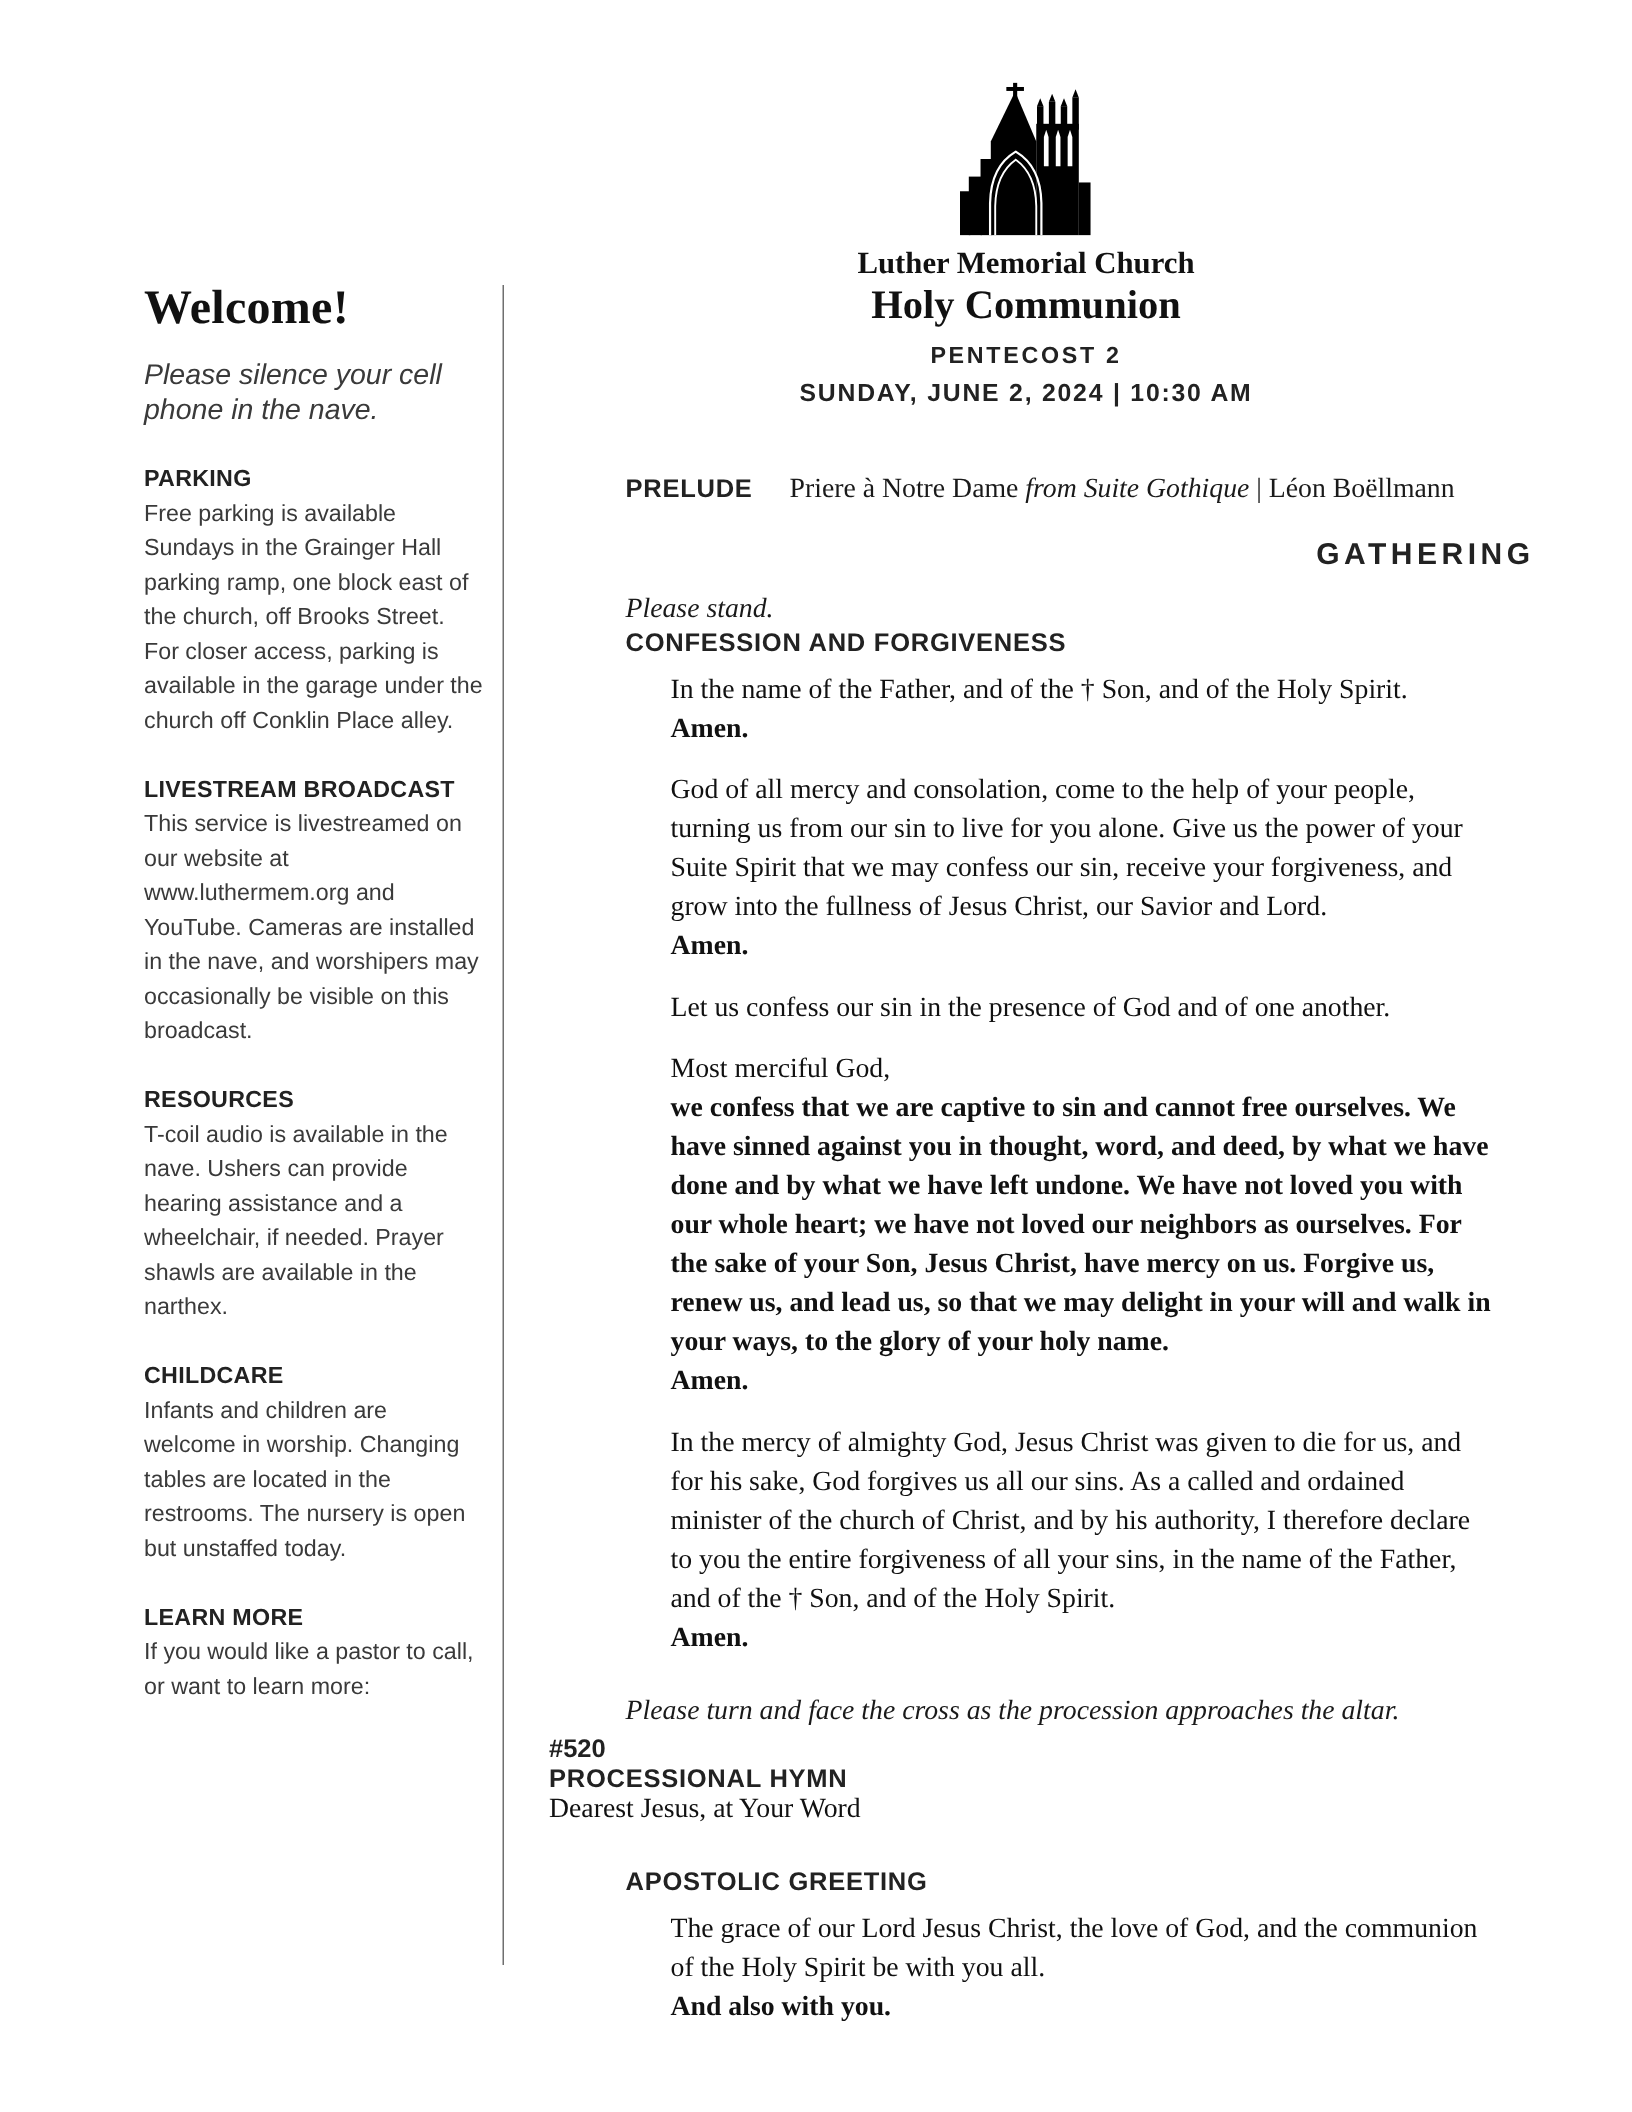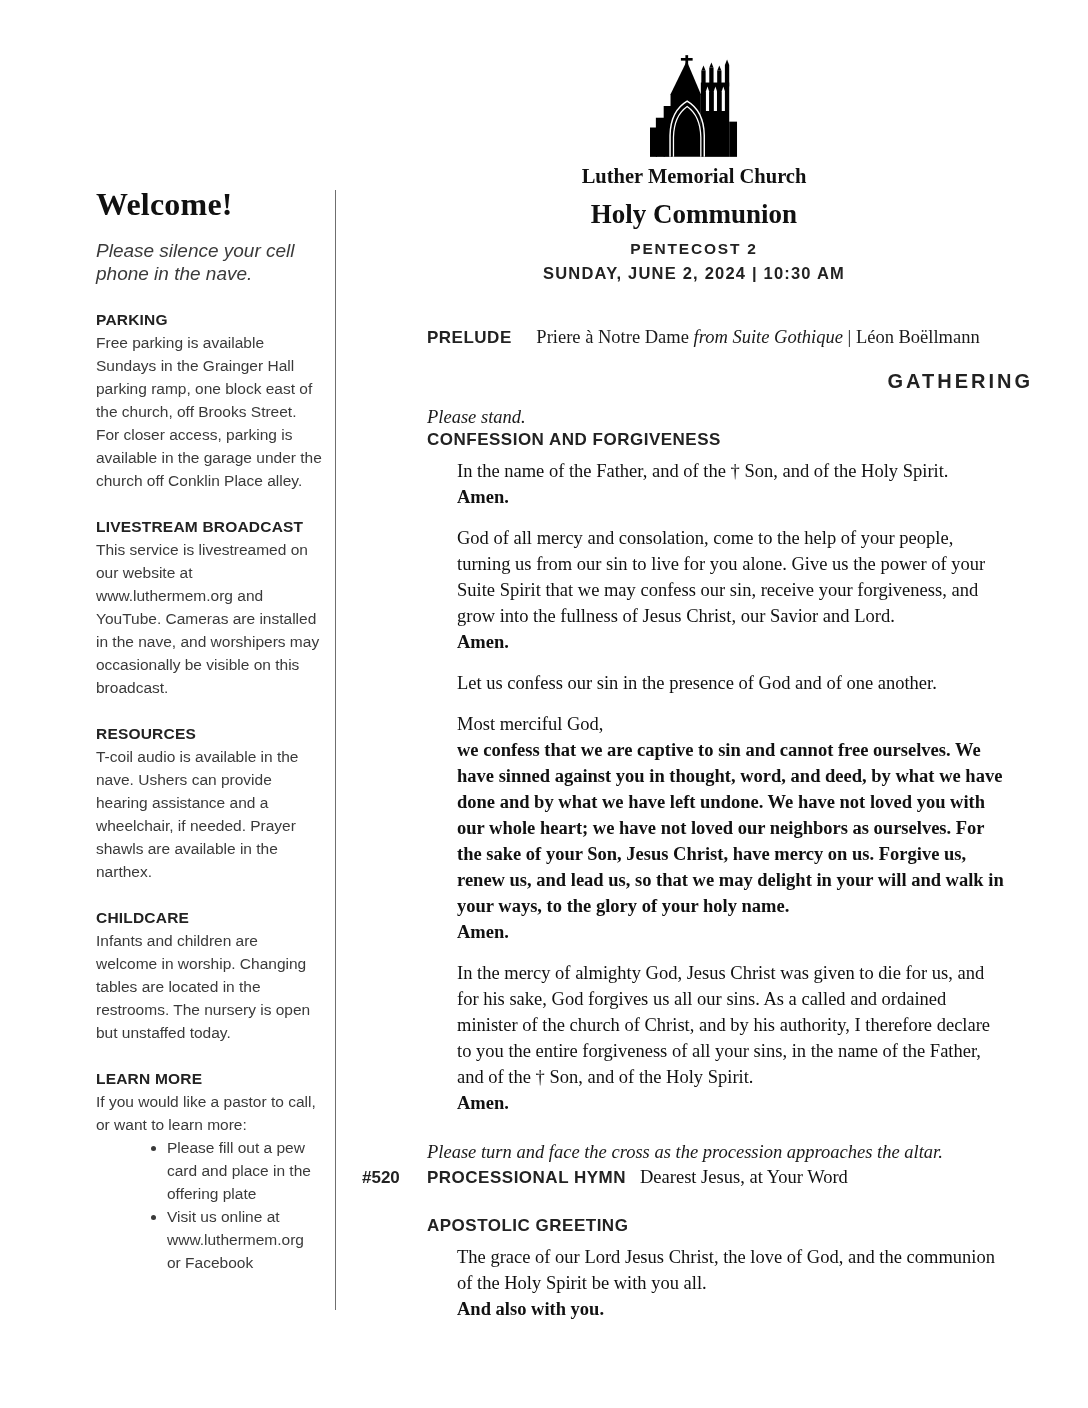--- a/index.html
+++ b/index.html
@@ -14,45 +14,45 @@
   .sb-section { margin-top:23px; }
   .sb-section h2 { font-size:15.5px; font-weight:700; color:#222; letter-spacing:.2px; line-height:23px; }
   .sb-section p { font-size:15.5px; line-height:23px; overflow-wrap:break-word; }
   .sb-section ul { margin:0; padding-left:71px; }
   .sb-section li { font-size:15.5px; line-height:23px; }
 
   
   .divider { position:absolute; left:335px; top:190px; width:1px; height:1120px; background:#6f6f6f; }
 
   
-  .main { position:absolute; left:355px; top:55px; width:678px; }
+  .main { position:absolute; left:345px; top:55px; width:678px; }
   .masthead { text-align:center; }
   .masthead svg { display:block; margin:0 auto; }
   .church-name { font-family:"Liberation Serif", serif; font-weight:700; font-size:20.5px; color:#111; margin-top:8px; }
-  .service-title { font-family:"Liberation Serif", serif; font-weight:700; font-size:27px; color:#111; margin-top:11px; }
+  .service-title { font-family:"Liberation Serif", serif; font-weight:700; font-size:27px; color:#111; }
   .season { font-size:15.5px; font-weight:700; letter-spacing:1.8px; color:#222; margin-top:10px; }
   .datetime { font-size:16.5px; font-weight:700; letter-spacing:1.2px; color:#222; margin-top:6px;text-align:center; }
   .h-label { font-weight:700; font-size:17px; letter-spacing:.5px; color:#222; }
 
   .prelude-line { margin:44px 0 0 72px; font-family:"Liberation Serif", serif; font-size:18.5px; }
   .prelude-line .h-label { font-family:"Liberation Sans", sans-serif; margin-right:20px; }
   .italic { font-style:italic; }
 
   .section-title { text-align:right; font-weight:700; font-size:20px; letter-spacing:3px; color:#222; margin-top:22px; }
 
   .rubric { font-family:"Liberation Serif", serif; font-style:italic; font-size:18.5px; margin:14px 0 0 72px; }
   .lit-heading { margin:2px 0 0 72px; }
   .lit-heading.spaced { margin-top:28px; }
 
   .body-block { font-family:"Liberation Serif", serif; font-size:18.5px; line-height:26px; margin:8px 0 0 102px; width:552px; color:#111; }
   .body-block + .body-block { margin-top:15px; }
   .response { font-weight:700; }
   .bold-wrap { font-weight:700; }
 
-  .hymn-row { display:flex; align-items:baseline; margin:4px 0 0 7px; }
+  .hymn-row { display:flex; align-items:baseline; margin:4px 0 0 7px;flex-direction:column; }
   .hymn-number { width:65px; font-weight:700; font-size:17px; color:#222; }
   .hymn-title { font-family:"Liberation Serif", serif; font-size:18.5px; margin-left:14px; color:#111; }
 </style>
 </head>
 <body>
 
 <div class="page">
 
   <aside class="sidebar">
     <h1>Welcome!</h1>
@@ -74,24 +74,20 @@
     </section>
 
     <section class="sb-section">
       <h2>CHILDCARE</h2>
       <p>Infants and children are welcome in worship. Changing tables are located in the restrooms. The nursery is open but unstaffed today.</p>
     </section>
 
     <section class="sb-section">
       <h2>LEARN MORE</h2>
       <p>If you would like a pastor to call, or want to learn more:</p>
-      <ul>
-        <li>Please fill out a pew card and place in the offering plate</li>
-        <li>Visit us online at www.luthermem.org or Facebook</li>
-      </ul>
     </section>
   </aside>
 
   <div class="divider"></div>
 
   <main class="main">
 
     <header class="masthead">
       <span>
         <svg viewBox="0 0 90 104" width="88" height="102" aria-hidden="true">

